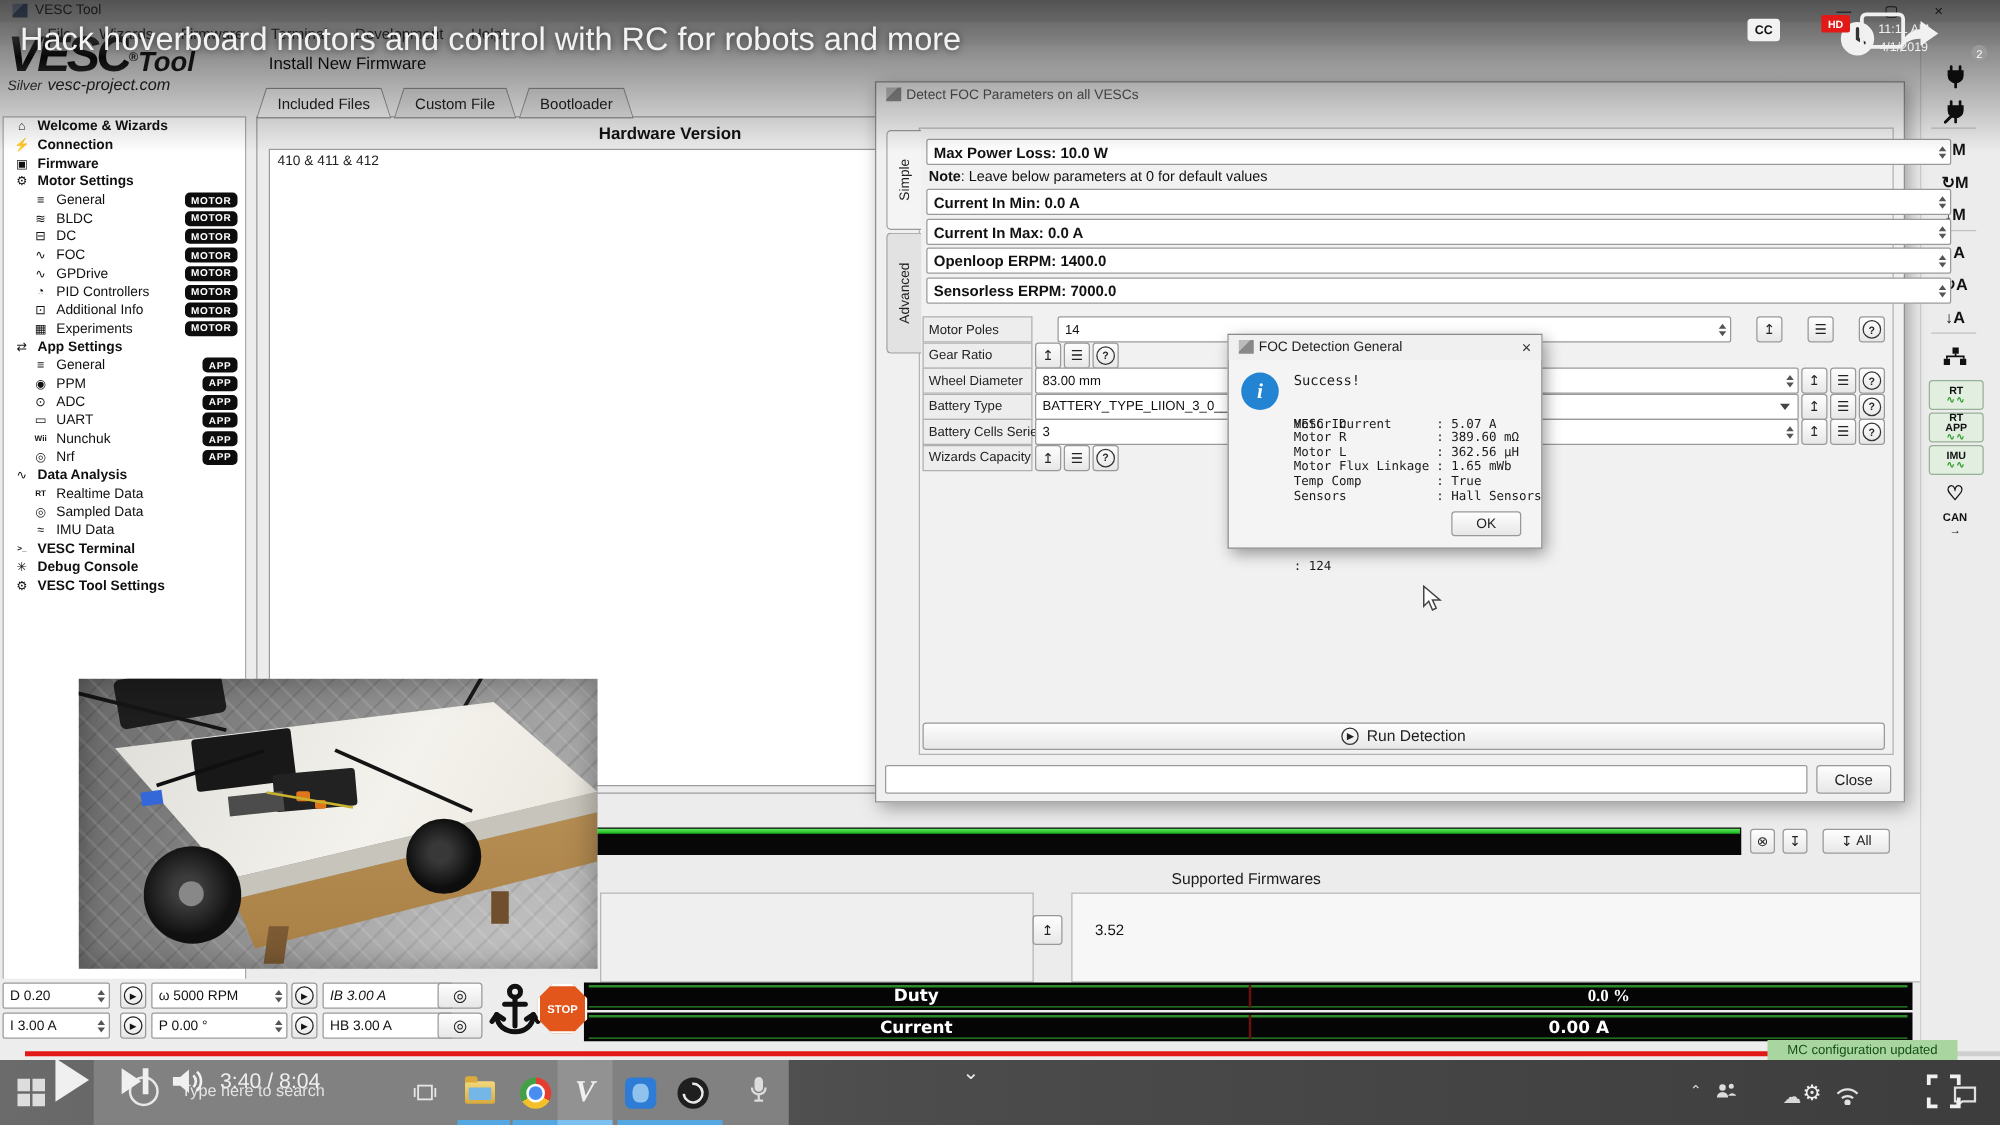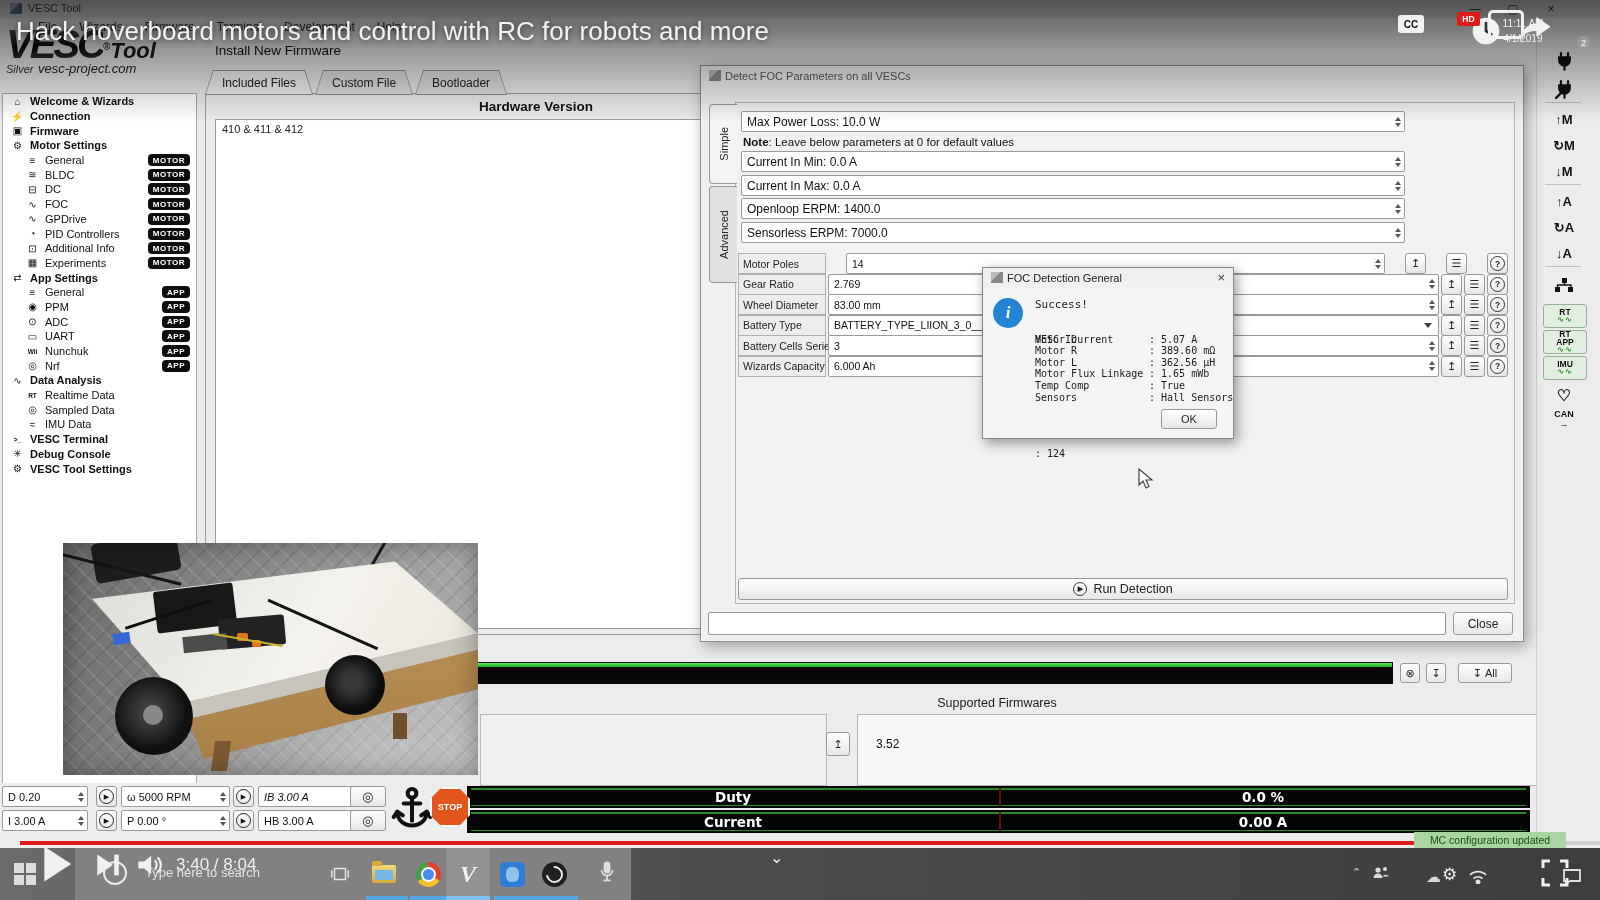--- a/index.html
+++ b/index.html
@@ -60,21 +60,21 @@
   .dlg{left:700px;top:65px;width:822px;height:575px;background:#f0f0f0;border:1px solid #8f8f8f;
        box-shadow:3px 4px 14px rgba(0,0,0,.35);z-index:10;}
   .dlg-title{position:absolute;left:24px;top:4px;font-size:11px;color:#555;}
   .dlg-ticon{position:absolute;left:8px;top:4px;width:12px;height:11px;
        background:linear-gradient(135deg,#bbb 40%,#888 40%);}
   .groupbox{position:absolute;left:34px;top:36px;width:778px;height:500px;background:#f1f1f1;border:1px solid #b3b3b3;}
   .vtab{position:absolute;left:8px;width:27px;background:#e2e2e2;border:1px solid #9a9a9a;border-right:none;
         border-radius:4px 0 0 4px;display:flex;align-items:center;justify-content:center;}
   .vtab span{writing-mode:vertical-rl;transform:rotate(180deg);font-size:11px;color:#222;}
   .vtab.sel{background:#f4f4f4;}
-  .dfield{position:absolute;left:40px;width:664px;height:21px;}
+  .dfield{position:absolute;left:40px;width:820px;height:21px;font-weight:bold;}
   .note{position:absolute;left:42px;font-size:11.5px;color:#111;}
   .prow{position:absolute;left:37px;width:770px;height:21px;display:flex;gap:2px;}
   .plabel{width:88px;background:#ededed;border:1px solid #b0b0b0;font-size:10.5px;display:flex;
           align-items:center;padding-left:4px;box-sizing:border-box;flex:0 0 88px;white-space:nowrap;}
   .pfield{flex:1;font-size:10.5px;}
   .pbtnr{width:21px;flex:0 0 21px;}
   .runbtn{position:absolute;left:37px;top:512px;width:770px;height:22px;gap:6px;font-size:12.5px;}
   .runbtn .circq{font-size:7px;width:12px;height:12px;}
   .statusfld{position:absolute;left:7px;top:546px;width:738px;height:23px;}
   .closebtn{position:absolute;left:752px;top:546px;width:60px;height:23px;font-size:12px;}
@@ -404,27 +404,20 @@
             </span>
           </div>
           <div class="btn pbtnr">↥</div>
           <div class="btn pbtnr">☰</div>
           <div class="btn pbtnr">
             <span class="circq">?</span>
           </div>
         </div>
         <div class="prow" style="top: 207.5px;">
           <div class="plabel">Gear Ratio</div>
-          <div class="fld pfield">
-            <span>2.769</span>
-            <span class="spin">
-              <i class="su"></i>
-              <i class="sd"></i>
-            </span>
-          </div>
           <div class="btn pbtnr">↥</div>
           <div class="btn pbtnr">☰</div>
           <div class="btn pbtnr">
             <span class="circq">?</span>
           </div>
         </div>
         <div class="prow" style="top: 228px;">
           <div class="plabel">Wheel Diameter</div>
           <div class="fld pfield">
             <span>83.00 mm</span>
@@ -461,27 +454,20 @@
             </span>
           </div>
           <div class="btn pbtnr">↥</div>
           <div class="btn pbtnr">☰</div>
           <div class="btn pbtnr">
             <span class="circq">?</span>
           </div>
         </div>
         <div class="prow" style="top: 289.5px;">
           <div class="plabel">Wizards Capacity</div>
-          <div class="fld pfield">
-            <span>6.000 Ah</span>
-            <span class="spin">
-              <i class="su"></i>
-              <i class="sd"></i>
-            </span>
-          </div>
           <div class="btn pbtnr">↥</div>
           <div class="btn pbtnr">☰</div>
           <div class="btn pbtnr">
             <span class="circq">?</span>
           </div>
         </div>
       </div>
     <div class="btn runbtn">
       <span class="circq">▶</span>
       <span>Run Detection</span>
@@ -512,21 +498,21 @@
         <span>OK</span>
       </div>
   </div>
 
   <div id="gauges">
       <div class="gauge" style="top: 786px; height: 22px;">
         <div class="gline" style="top: 2px;"></div>
         <div class="gline" style="bottom: 2px;"></div>
         <div class="gmid"></div>
         <div class="gtext" style="left: 166px;">Duty</div>
-        <div class="gtext" style="left: 696px;">0.0 %</div>
+        <div class="gtext" style="left: 720px; font-family: Liberation Serif, serif;">0.0 %</div>
       </div>
       <div class="gauge" style="top: 810px; height: 23px;">
         <div class="gline" style="top: 2px;"></div>
         <div class="gline" style="bottom: 2px;"></div>
         <div class="gmid"></div>
         <div class="gtext" style="left: 166px;">Current</div>
         <div class="gtext" style="left: 696px;">0.00 A</div>
       </div>
     </div>
 

